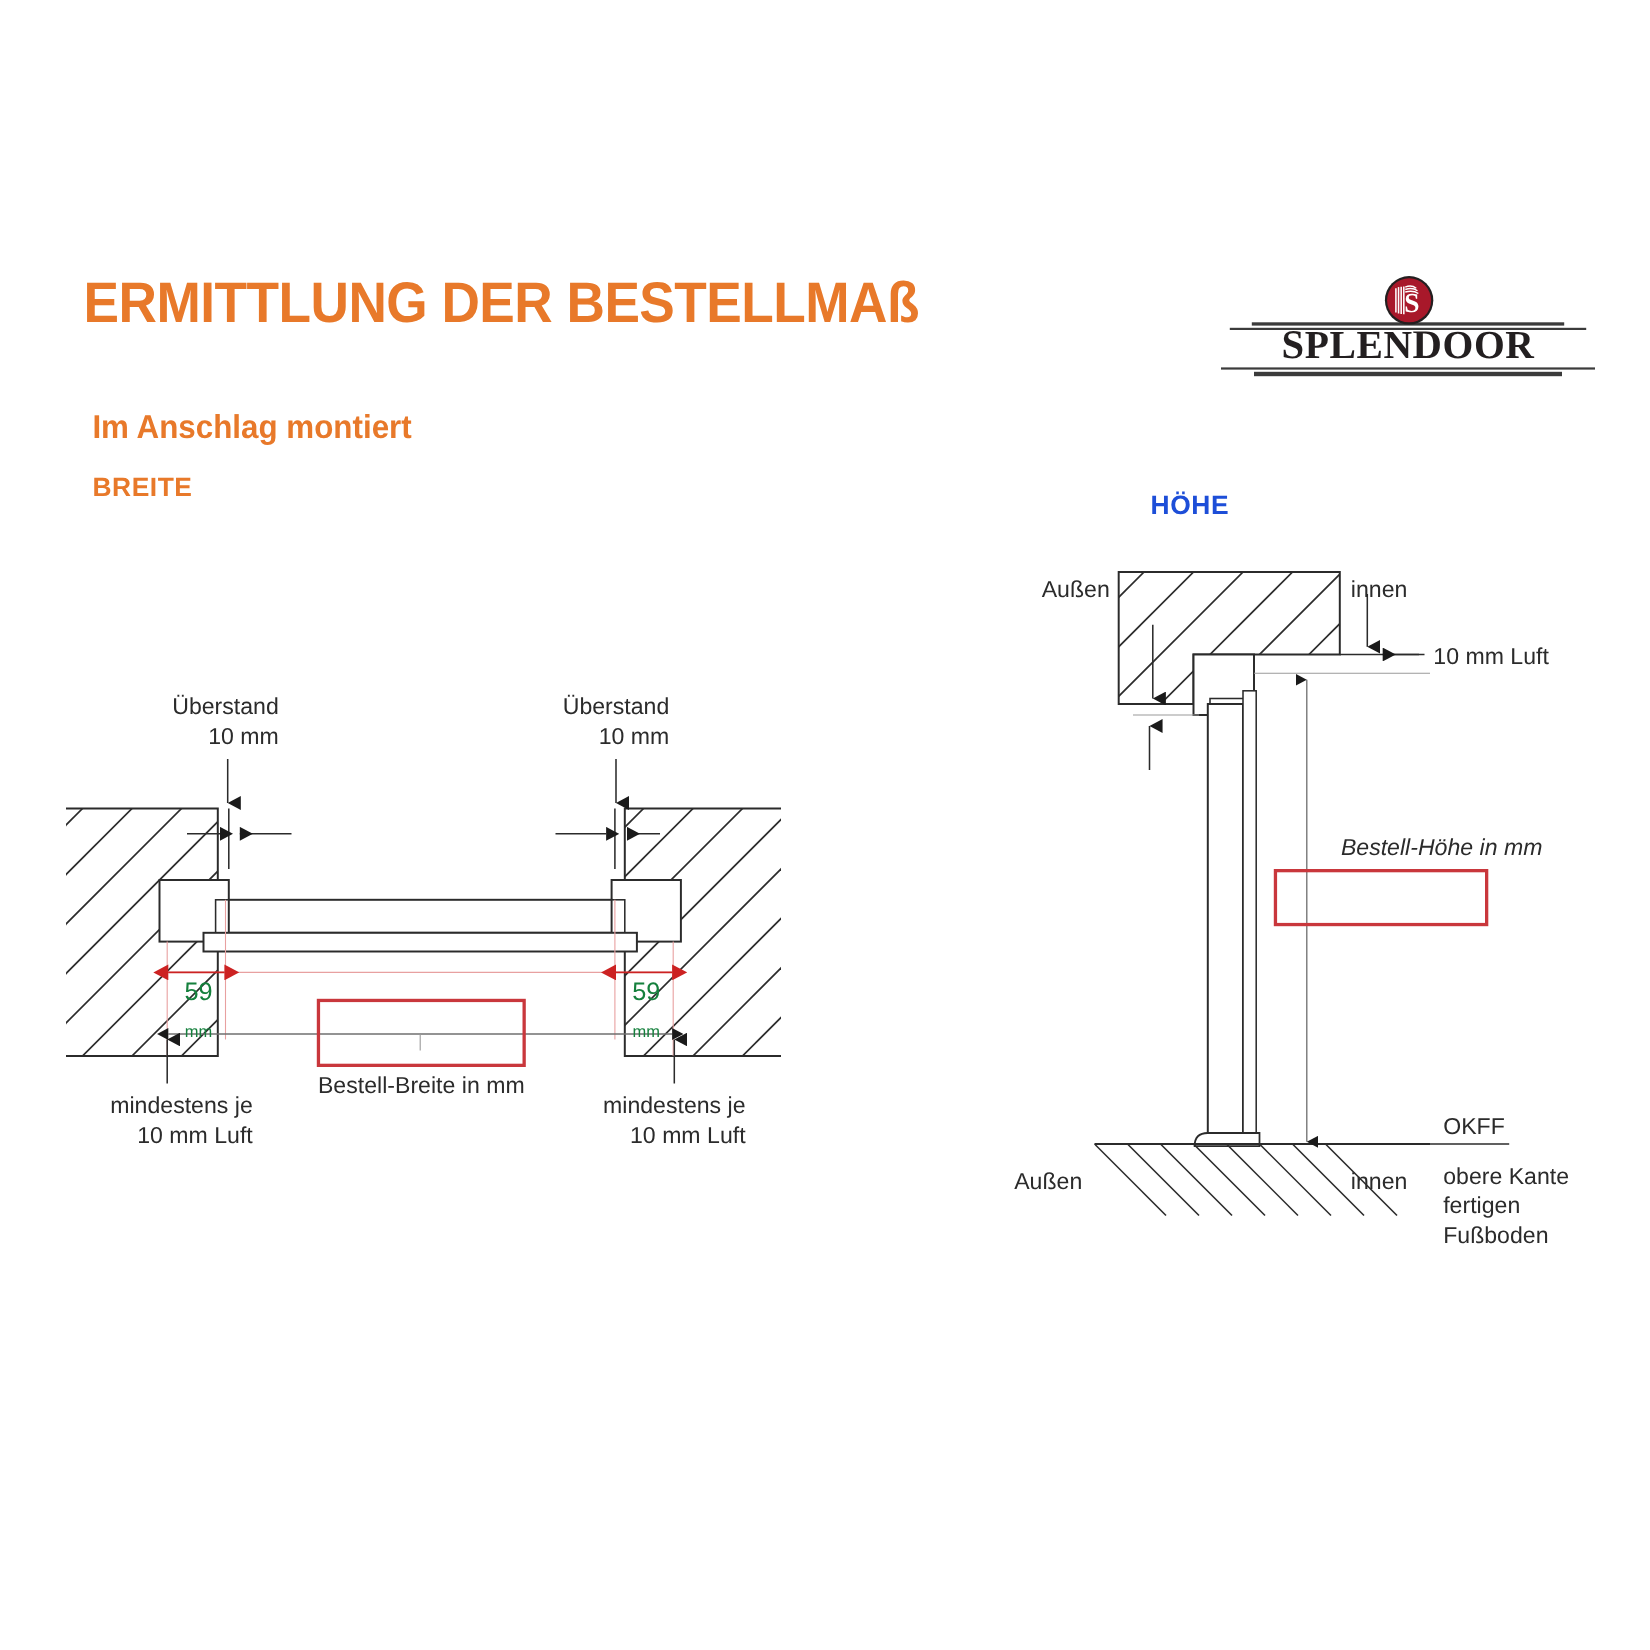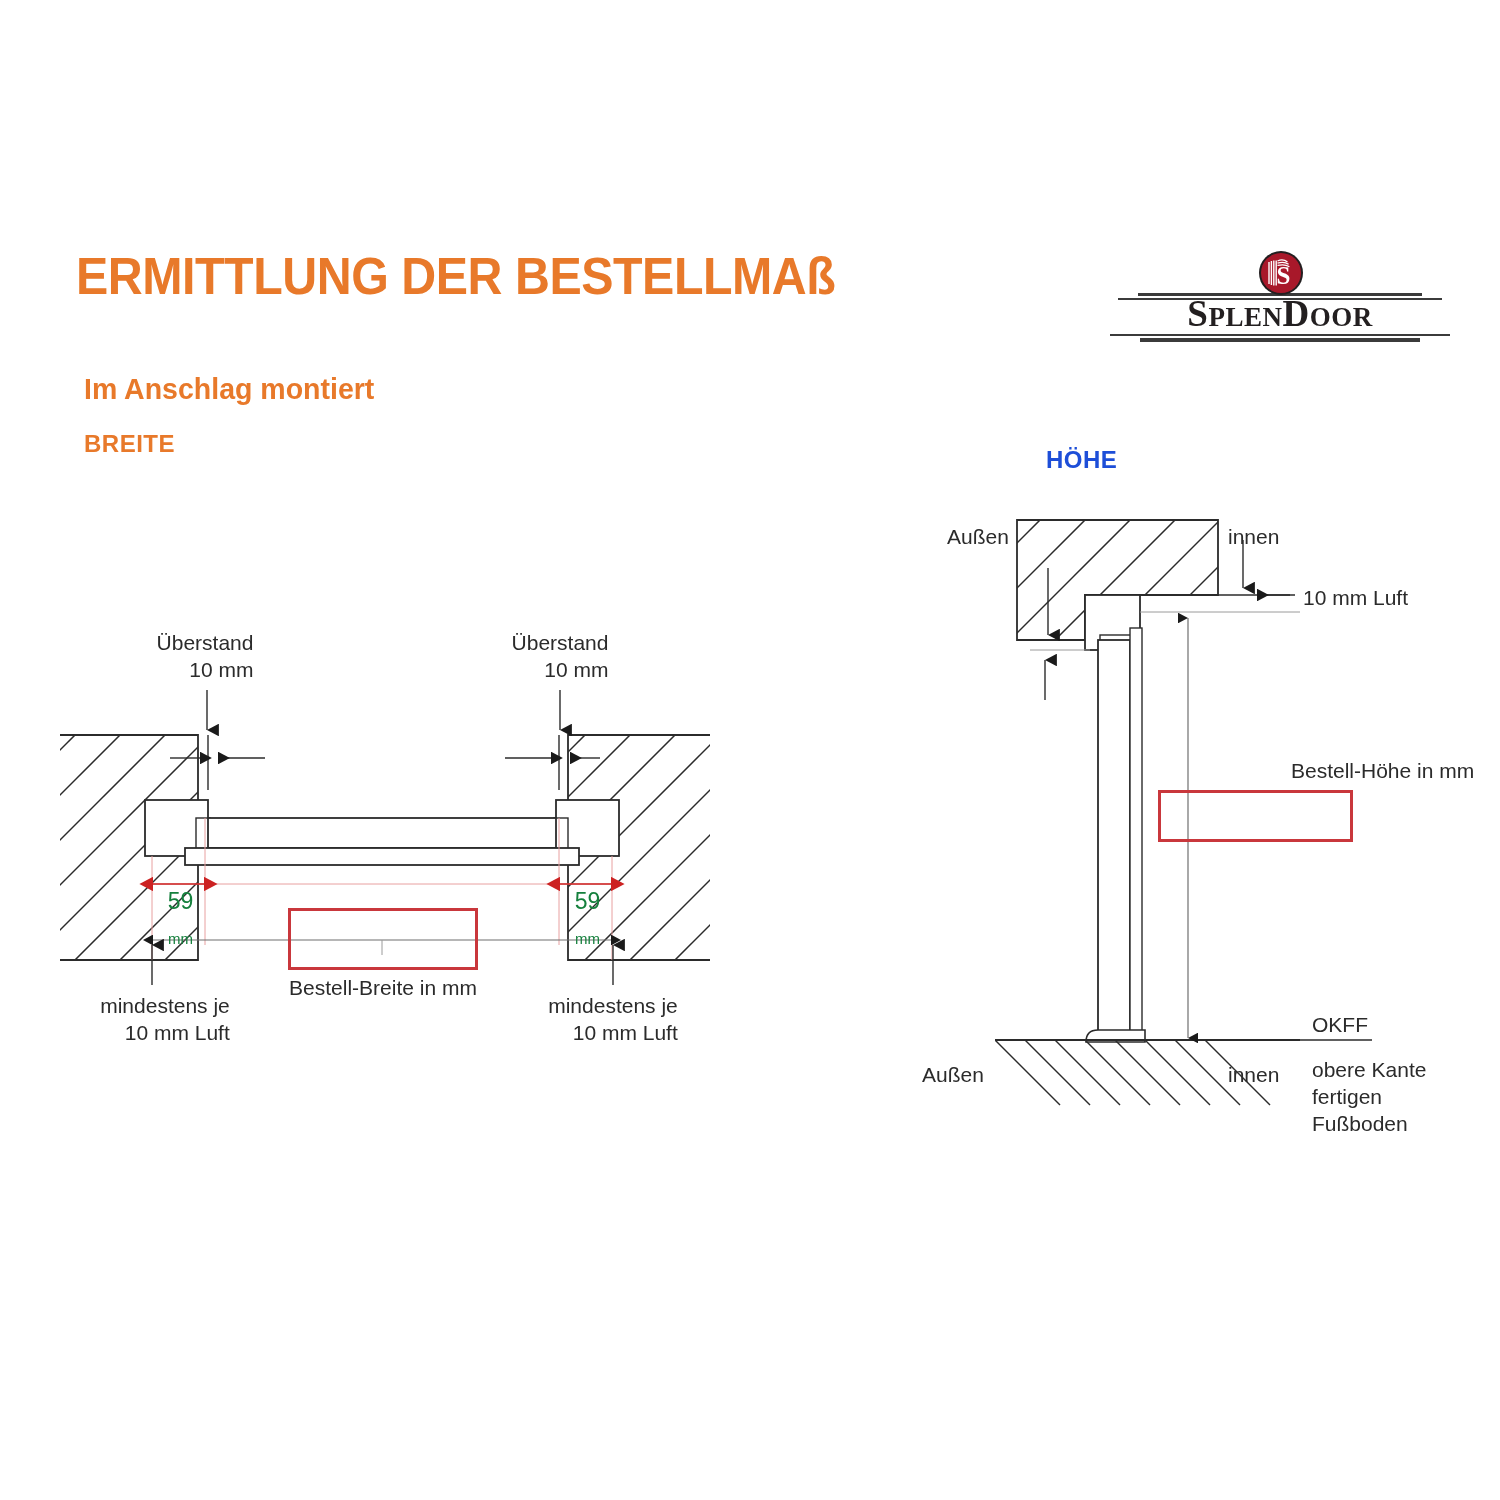--- a/index.html
+++ b/index.html
@@ -80,21 +80,21 @@
     top: 42px;
     width: 340px;
     text-align: center;
     font-family: "Liberation Serif", serif;
     font-size: 37px;
     font-weight: bold;
     color: #231f20;
     letter-spacing: 0.5px;
     white-space: nowrap;
   }
-  #logo-wordmark .sm { font-size: 27px; }
+  #logo-wordmark .sm { font-size: 36px; }
   .logo-rule { position: absolute; background: #3b3b3b; }
   
   .dlabel {
     position: absolute;
     font-size: 21px;
     color: #2b2b2b;
     white-space: nowrap;
     line-height: 1.28;
   }
   .dlabel.ctr { text-align: right; transform: translateX(-50%); }
@@ -374,21 +374,21 @@
 
   <div class="dlabel" style="left:947px; top:524px;">
     <span>Außen</span>
   </div>
   <div class="dlabel" style="left:1228px; top:524px;">
     <span>innen</span>
   </div>
   <div class="dlabel" style="left:1303px; top:585px;">
     <span>10 mm Luft</span>
   </div>
-  <div class="dlabel" style="left:1291px; top:758px;">
+  <div class="dlabel" style="left:1219px; top:758px;font-style:italic;">
     <span>Bestell-Höhe in mm</span>
   </div>
   <div class="red-box" style="left:1158px; top:790px; width:195px; height:52px;"></div>
   <div class="dlabel" style="left:922px; top:1062px;">
     <span>Außen</span>
   </div>
   <div class="dlabel" style="left:1228px; top:1062px;">
     <span>innen</span>
   </div>
   <div class="dlabel" style="left:1312px; top:1012px;">

